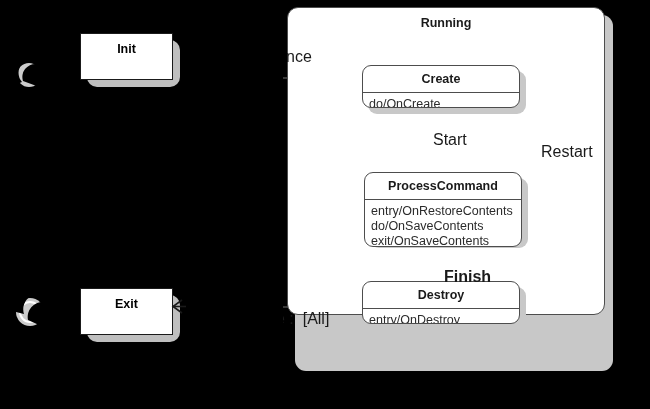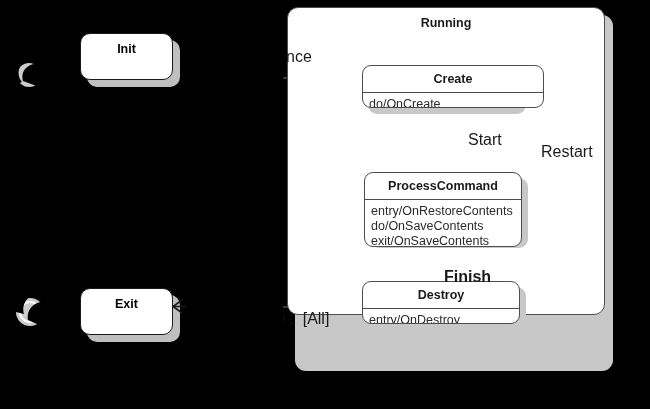--- a/index.html
+++ b/index.html
@@ -73,21 +73,21 @@
     font-weight: bold;
     color: #1a1a1a;
   }
 
   
   .plain-state {
     position: absolute;
     box-sizing: border-box;
     background: #ffffff;
     border: 1.5px solid #1a1a1a;
-    border-radius: 10px;
+    border-radius: 0;
   }
   .plain-shadow {
     position: absolute;
     background: #bfbfbf;
     border-radius: 10px;
   }
   .plain-label {
     position: absolute;
     width: 100%;
     text-align: center;
@@ -163,21 +163,21 @@
       <path d="M362,307 L185,307" stroke="#4d4d4d" stroke-width="1.5" fill="none"></path>
     </g>
   </svg>
 
   <div class="composite-shadow" style="left:295px; top:15px; width:318px; height:356px;"></div>
   <div class="composite" style="left:287px; top:7px; width:318px; height:308px;">
     <div class="composite-title">Running</div>
   </div>
 
   <div class="state-shadow" style="left:368px; top:71px; width:158px; height:43px;"></div>
-  <div class="state" style="left:362px; top:65px; width:182px; height:43px;">
+  <div class="state" style="left:362px; top:65px; width:158px; height:43px;">
     <div class="state-title">Create</div>
     <div class="state-divider"></div>
     <div class="state-body">do/OnCreate</div>
   </div>
 
   <div class="state-shadow" style="left:370px; top:178px; width:158px; height:70px;"></div>
   <div class="state" style="left:364px; top:172px; width:158px; height:75px;">
     <div class="state-title">ProcessCommand</div>
     <div class="state-divider"></div>
     <div class="state-body">entry/OnRestoreContents
@@ -186,21 +186,21 @@
   </div>
 
   <div class="state-shadow" style="left:368px; top:287px; width:158px; height:43px;"></div>
   <div class="state" style="left:362px; top:281px; width:158px; height:43px;">
     <div class="state-title">Destroy</div>
     <div class="state-divider"></div>
     <div class="state-body">entry/OnDestroy</div>
   </div>
 
   <div class="edge-label" style="left:286px; top:49px;">nce</div>
-  <div class="edge-label" style="left:468px; top:132px;">Start</div>
+  <div class="edge-label" style="left:433px; top:132px;">Start</div>
   <div class="edge-label" style="left:541px; top:144px;">Restart</div>
   <div class="edge-label" style="left:444px; top:269px;font-weight:bold;">Finish</div>
   <div class="edge-label" style="left:276px; top:311px;">e :  [All]</div>
 
   <div class="occluder" style="left:0px; top:0px; width:283px; height:409px;"></div>
 
   <div class="plain-shadow" style="left:87px; top:40px; width:93px; height:47px;"></div>
   <div class="plain-state" style="left:80px; top:33px; width:93px; height:47px;">
     <div class="plain-label">Init</div>
   </div>

